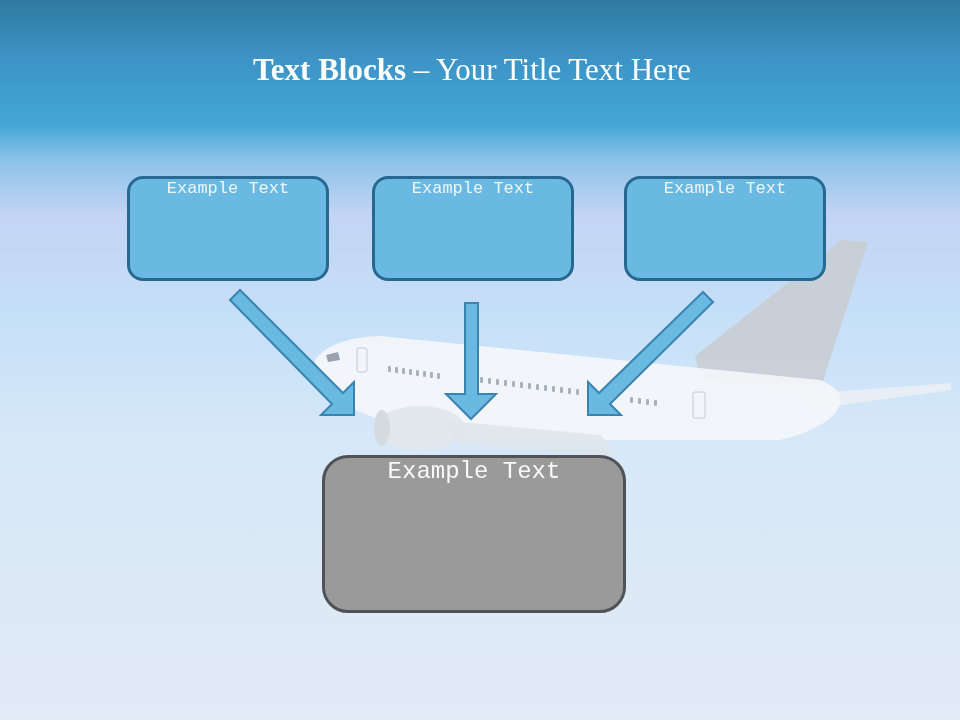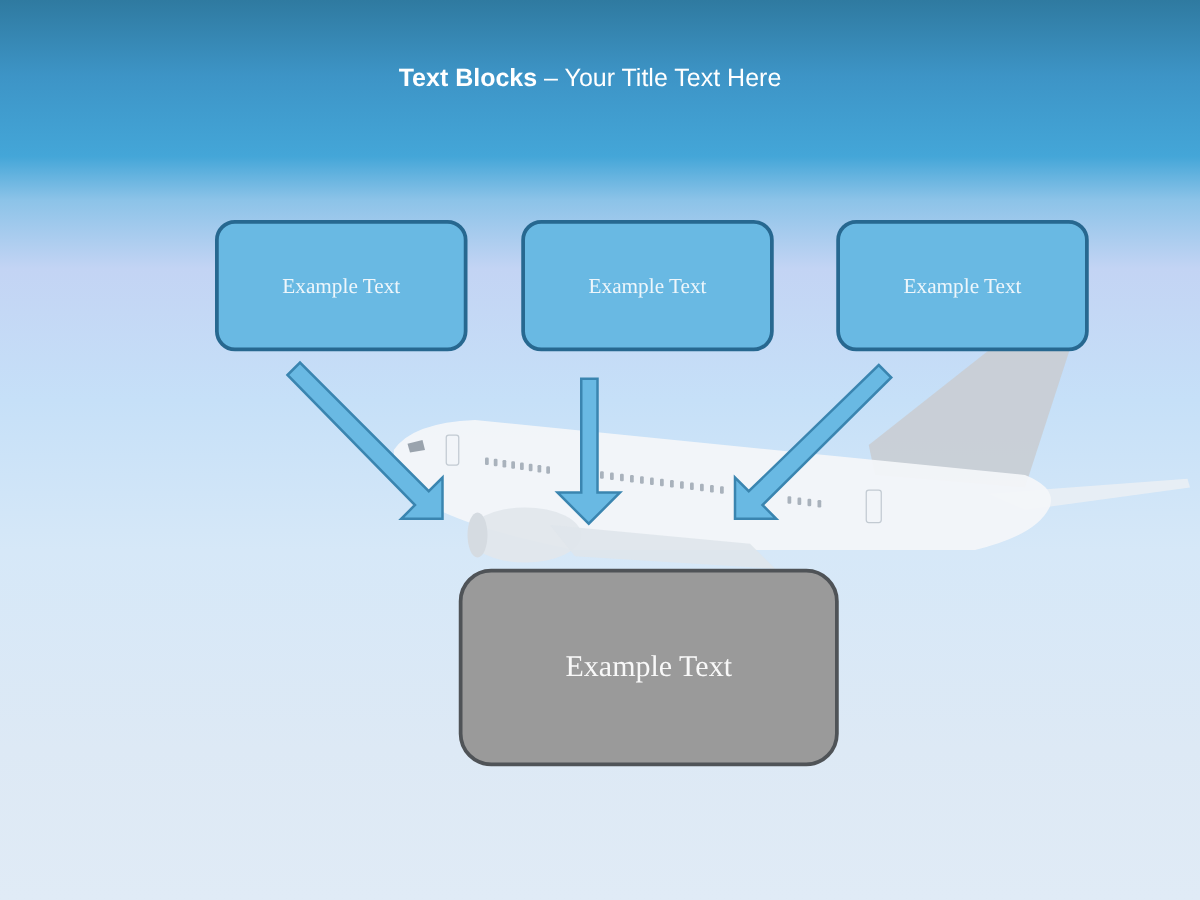--- a/index.html
+++ b/index.html
@@ -1,21 +1,21 @@
 <!DOCTYPE html>
 <html><head>
 <meta charset="utf-8">
 <style>
   html,body{margin:0;padding:0;}
   body{width:960px;height:720px;overflow:hidden;position:relative;font-family:"DejaVu Sans","Liberation Sans",sans-serif;}
   .slide{position:absolute;left:0;top:0;width:960px;height:720px;overflow:hidden;
     background:linear-gradient(to bottom,#2f7aa0 0px,#3d94c6 60px,#44a6d8 125px,#8cc3e8 160px,#c3d4f4 215px,#c6e0f8 320px,#d6e8f8 440px,#dde9f5 600px,#e0ebf6 720px);}
-  .title{position:absolute;left:0;top:52px;width:944px;text-align:center;color:#fff;font-size:20px;letter-spacing:0px;font-family:Liberation Sans, sans-serif;}
+  .title{position:absolute;left:0;top:52px;width:944px;text-align:center;color:#fff;font-size:31px;letter-spacing:0px;font-family:Liberation Serif, serif;}
   .title b{font-weight:bold;}
-  .box{position:absolute;box-sizing:border-box;border-radius:16px;display:flex;align-items:center;justify-content:center;color:#eef6fb;font-size:17px;font-family:Liberation Serif, serif;margin-left:45px;}
+  .box{position:absolute;box-sizing:border-box;border-radius:16px;display:flex;justify-content:center;color:#eef6fb;font-size:17px;font-family:Liberation Mono, monospace;}
   .box.blue{background:#69b9e3;border:3px solid #276890;width:202px;height:105px;top:176px;}
   .box.gray{background:#9a9a9a;border:3px solid #4f5357;width:304px;height:158px;left:322px;top:455px;border-radius:26px;font-size:24px;color:#f8f8f8;}
   svg.layer{position:absolute;left:0;top:0;}
 </style>
 </head>
 <body>
 
 <div class="slide">
 
   <svg class="layer" width="960" height="720">

